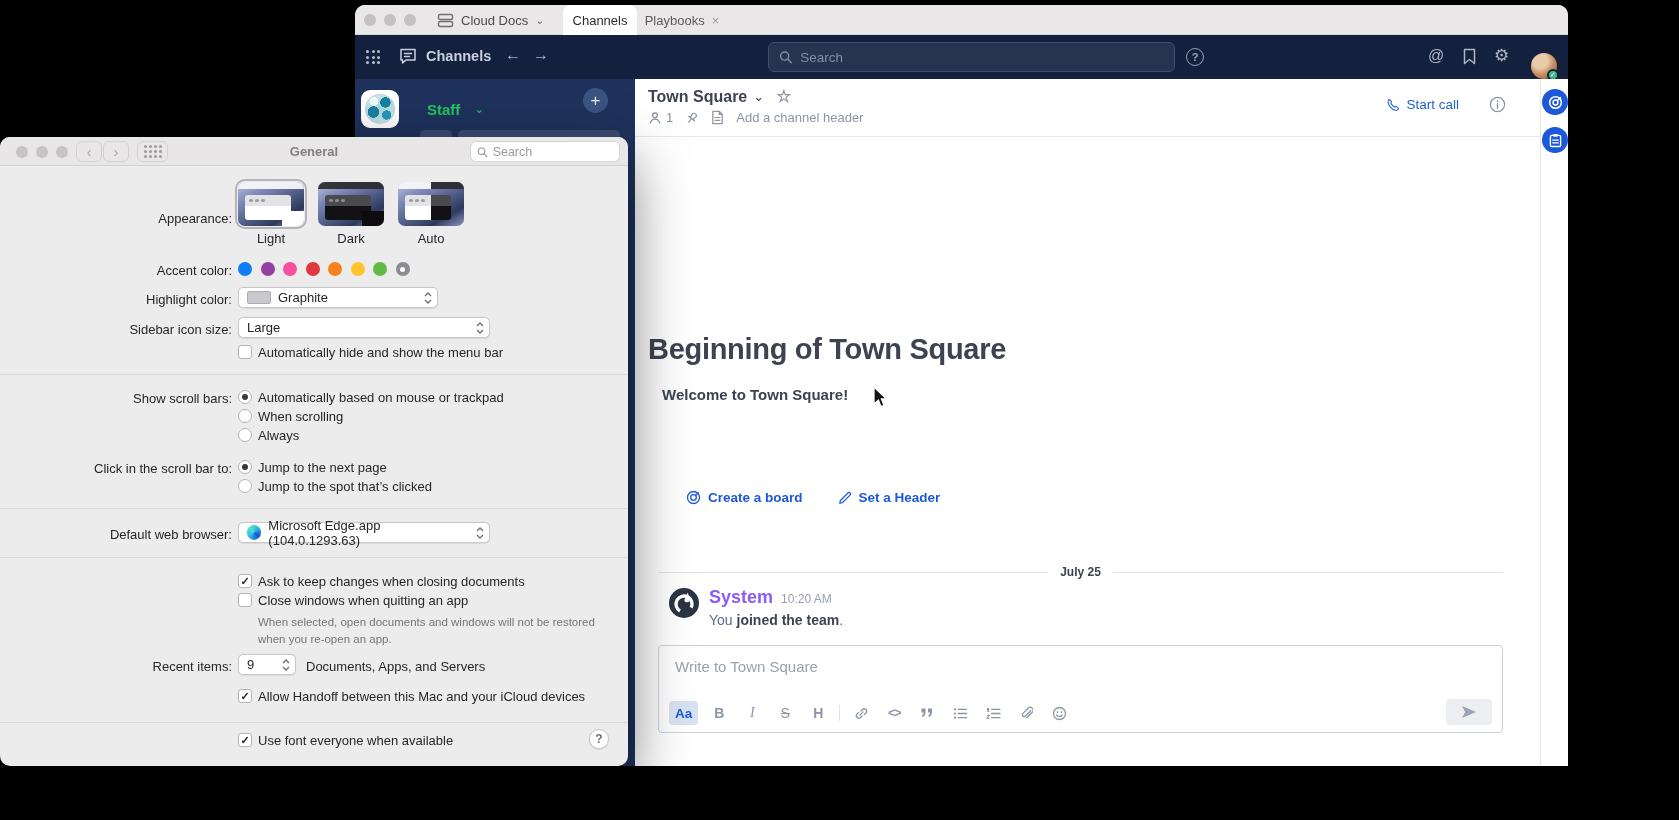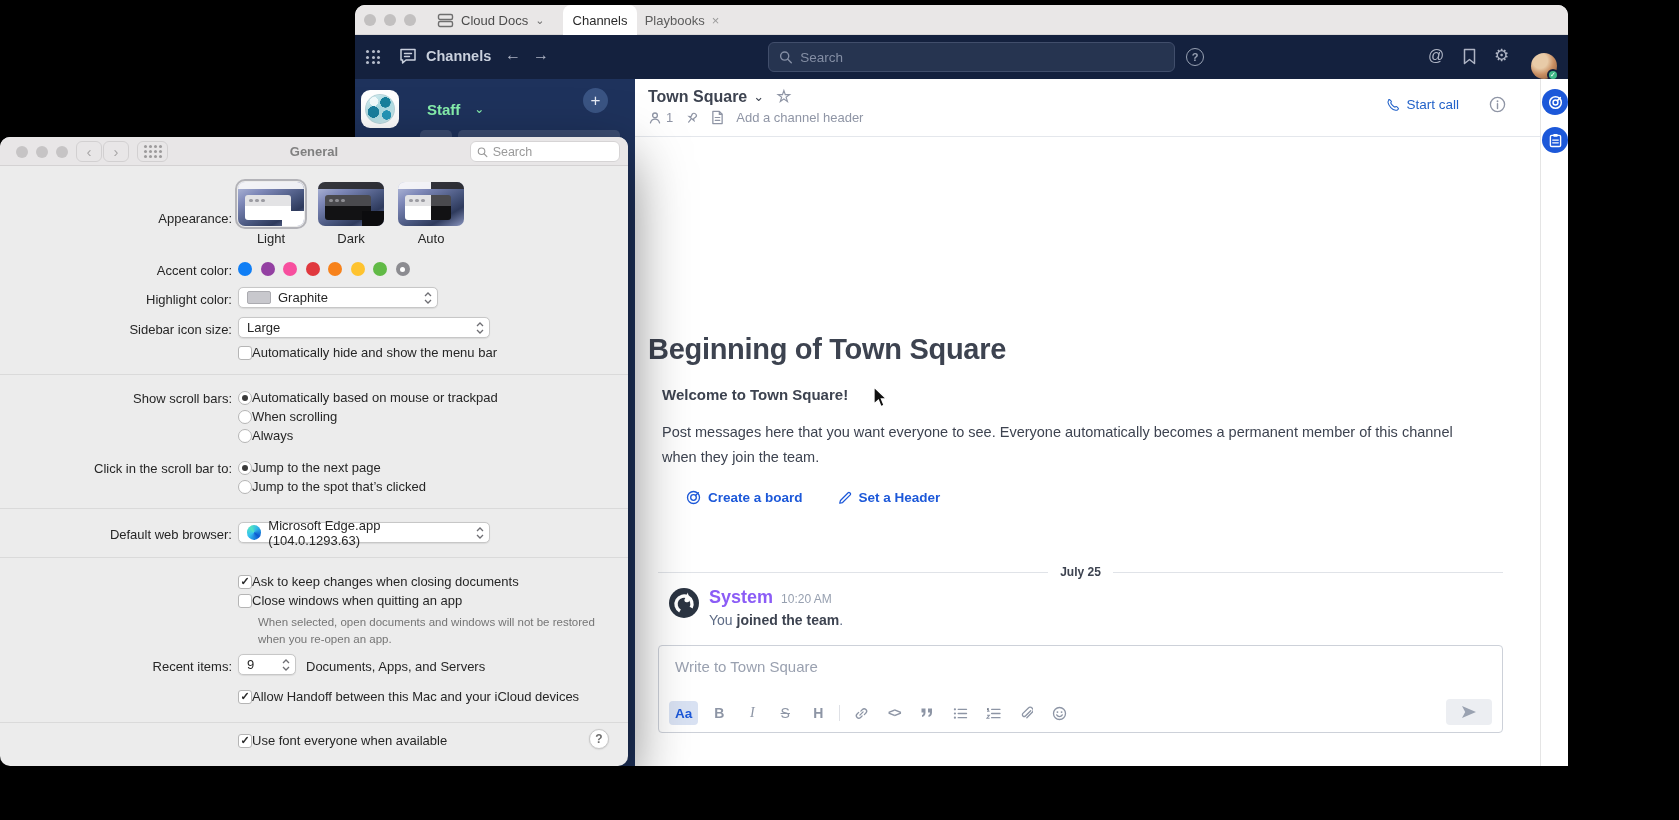--- a/index.html
+++ b/index.html
@@ -41,21 +41,21 @@
   .team-head { position:absolute; left:6px; top:11px; display:flex; align-items:center; }
   .team-icon { width:38px; height:38px; border-radius:9px; background:#fff; display:grid; place-items:center; }
   .globe { width:30px; height:30px; border-radius:50%;
     background:
       radial-gradient(circle at 68% 28%, #17809c 0 17%, transparent 18%),
       radial-gradient(circle at 28% 60%, #1a7f9e 0 20%, transparent 21%),
       radial-gradient(circle at 72% 70%, #2596b8 0 15%, transparent 16%),
       radial-gradient(circle at 30% 25%, #f2fbfc 0 14%, transparent 15%),
       linear-gradient(145deg,#e8f4f6,#a6d9e1 45%,#d5ebee);
     box-shadow: inset 0 0 0 1px #b9d4d9; }
-  .team-name { margin-left:28px; color:#86efac; font-size:15px; font-weight:bold; display:flex; gap:14px; align-items:center; }
+  .team-name { margin-left:28px; color:#22c55e; font-size:15px; font-weight:bold; display:flex; gap:14px; align-items:center; }
   .plus-btn { position:absolute; right:27px; top:9px; width:25px; height:25px; border-radius:50%; background:#3a5483; color:#e8ecf4; font-size:17px; display:grid; place-items:center; }
   .sb-sliver { position:absolute; top:51px; height:20px; border-radius:5px; background:rgba(255,255,255,.13); }
 
   .main { position:relative; flex:1; background:#fff; }
   .ch-header { position:relative; height:58px; border-bottom:1px solid #e4e7ec; }
   .ch-title { left:13px; top:7px; display:flex; align-items:center; gap:6px; font-size:16px; font-weight:bold; color:#3d4350; }
   .ch-title .chev { font-size:13px; color:#3d4350; font-weight:normal; }
   .ch-star { color:#8f95a5; font-size:17px; margin-left:6px; }
   .ch-sub { left:13px; top:31px; display:flex; align-items:center; gap:12px; color:#8f95a5; font-size:13px; }
   .ch-right { right:34px; top:17px; display:flex; align-items:center; gap:30px; }
@@ -137,21 +137,21 @@
 
   .pselect { position:absolute; height:21px; background:#fff; border:1px solid #c7c7c7; border-radius:5px; box-shadow:0 .5px 1px rgba(0,0,0,.08); display:flex; align-items:center; gap:7px; padding:0 22px 0 8px; }
   .pselect .stepper { position:absolute; right:5px; top:3px; }
   .swatch { width:24px; height:13px; background:#c8c8cd; border:1px solid #ababb0; border-radius:2px; }
 
   .cb { width:14px; height:14px; border-radius:3px; background:#fff; border:1px solid #b5b5b5; display:inline-grid; place-items:center; flex:none; }
   .cb .tick { font-size:11px; font-weight:bold; color:#2b2b2b; line-height:1; visibility:hidden; }
   .cb.checked .tick { visibility:visible; }
   .radio { width:14px; height:14px; border-radius:50%; background:#fff; border:1px solid #b5b5b5; display:inline-grid; place-items:center; flex:none; }
   .radio.sel::after { content:""; width:6px; height:6px; border-radius:50%; background:#3a3a3a; }
-  .ctl-row { position:absolute; display:flex; align-items:center; }
+  .ctl-row { position:absolute; display:flex; align-items:flex-start; gap:6px; }
 
   .note { color:#757575; font-size:11.5px; line-height:1.45; }
   .help-btn { position:absolute; width:20px; height:20px; border-radius:50%; background:#fff; border:1px solid #c9c9c9; box-shadow:0 .5px 1.5px rgba(0,0,0,.15); display:grid; place-items:center; color:#6e6e6e; font-size:12px; font-weight:bold; }
 
   .edge-icon { width:15px; height:15px; border-radius:50%;
     background:conic-gradient(from 130deg,#0c59d0,#35c1f1 30%,#52e3c2 55%,#2fb4e8 75%,#0c59d0);
   }
   .cursor { pointer-events:none; z-index:50; }
 </style>
 </head>
@@ -283,21 +283,20 @@
                 <circle cx="9" cy="9" r="7.5" fill="none" stroke="#8f95a5" stroke-width="1.4"></circle>
                 <circle cx="9" cy="5.6" r="1" fill="#8f95a5"></circle>
                 <path d="M9 8.2v5" stroke="#8f95a5" stroke-width="1.5" stroke-linecap="round"></path>
               </svg>
           </div>
         </div>
 
         <div class="main-body">
           <div class="abs intro-title">Beginning of Town Square</div>
           <div class="abs intro-welcome">Welcome to Town Square!</div>
-          <div class="abs intro-body">Post messages here that you want everyone to see. Everyone automatically becomes a permanent member of this channel when they join the team.</div>
 
           <div class="abs intro-actions">
             <span class="link-action" style="margin-left:28px;">
               <svg width="15" height="15" viewBox="0 0 16 16">
                   <circle cx="8" cy="8" r="6.4" fill="none" stroke="#1c58d9" stroke-width="1.4"></circle>
                   <circle cx="8" cy="8" r="3" fill="none" stroke="#1c58d9" stroke-width="1.4"></circle>
                   <path d="M10.2 5.8l3-3" stroke="#1c58d9" stroke-width="1.4" stroke-linecap="round"></path>
                 </svg>
               <span>Create a board</span>
             </span>

